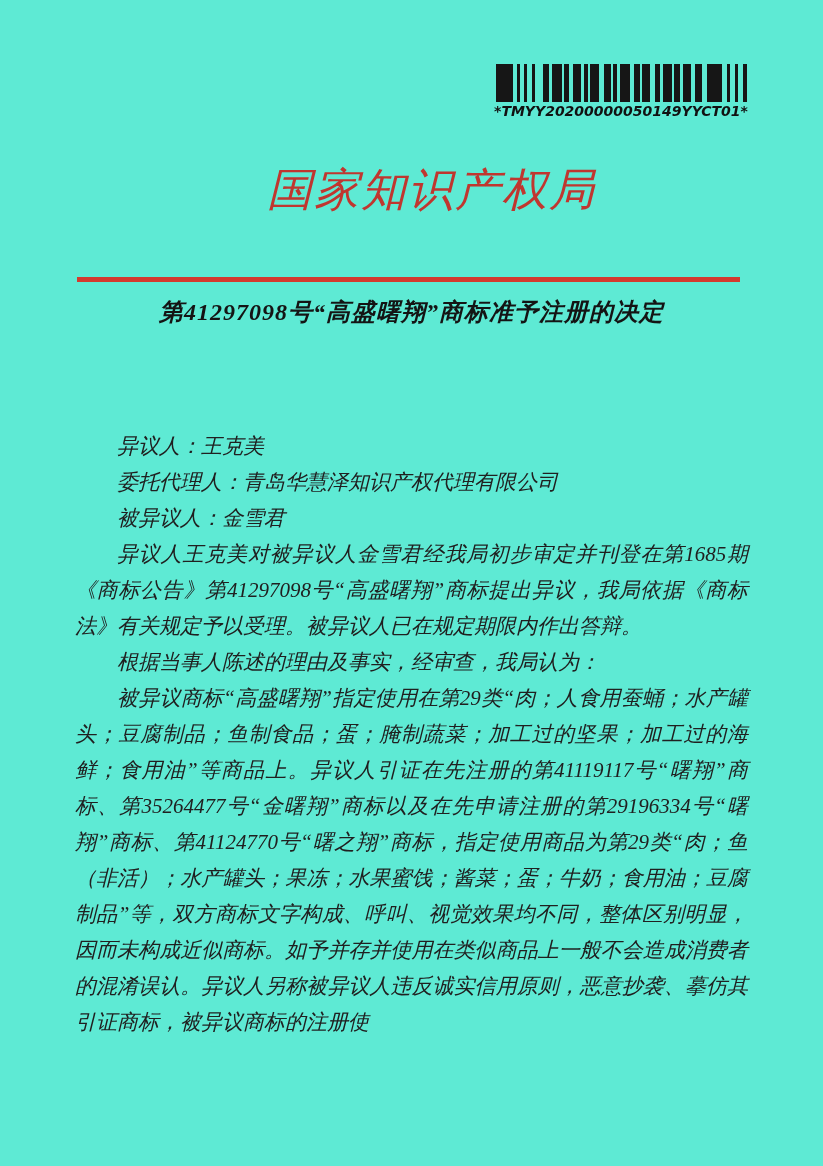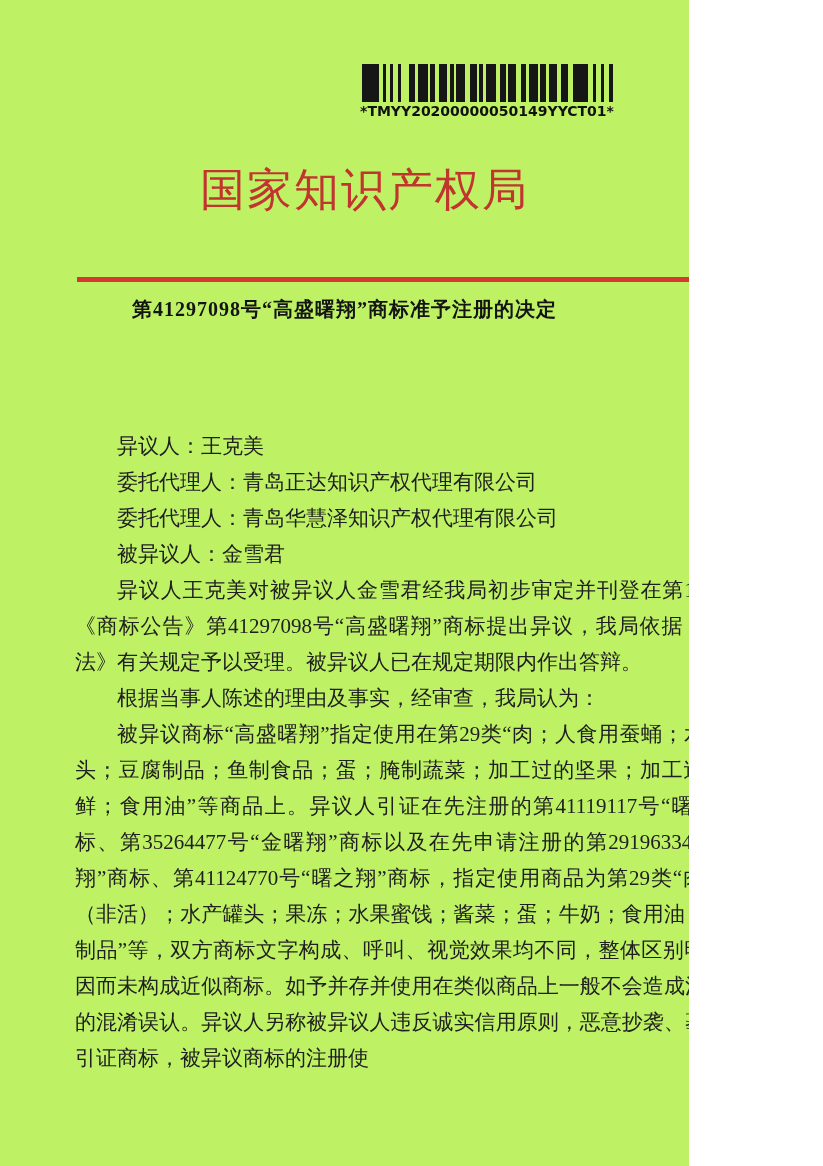--- a/index.html
+++ b/index.html
@@ -4,26 +4,27 @@
 <style>
   :root {
     --title-red: #c0362f;
     --rule-red: #d43a2f;
     --ink: #1f1f1f;
   }
   * { box-sizing: border-box; }
   html, body { margin: 0; padding: 0; background: #ffffff; }
   .page {
     position: relative;
-    width: 689px;
+    width: 823px;
     height: 1166px;
-    background: #bef264;
+    background: #5eead4;
     overflow: hidden;
     font-family: "Liberation Serif", "DejaVu Serif", serif;
     color: var(--ink);
+    font-style: italic;
   }
 
   
   .barcode {
     position: absolute;
     top: 64px;
     right: 74px;
     width: 256px;
     text-align: center;
   }
@@ -80,21 +81,21 @@
   }
 
   
   .decision-title {
     position: absolute;
     top: 296px;
     left: 0;
     width: 100%;
     margin: 0;
     text-align: center;
-    font-size: 20px;
+    font-size: 24px;
     font-weight: 700;
     letter-spacing: 1px;
     color: #141414;
   }
 
   
   .doc-body {
     position: absolute;
     top: 428px;
     left: 75px;
@@ -169,21 +170,20 @@
 
   <h1 class="org-title">国家知识产权局</h1>
 
 
   <div class="red-rule"></div>
 
   <h2 class="decision-title">第41297098号“高盛曙翔”商标准予注册的决定</h2>
 
   <div class="doc-body">
     <p>异议人：王克美</p>
-    <p>委托代理人：青岛正达知识产权代理有限公司</p>
     <p>委托代理人：青岛华慧泽知识产权代理有限公司</p>
     <p>被异议人：金雪君</p>
     <p>异议人王克美对被异议人金雪君经我局初步审定并刊登在第1685期《商标公告》第41297098号“高盛曙翔”商标提出异议，我局依据《商标法》有关规定予以受理。被异议人已在规定期限内作出答辩。</p>
     <p>根据当事人陈述的理由及事实，经审查，我局认为：</p>
     <p>被异议商标“高盛曙翔”指定使用在第29类“肉；人食用蚕蛹；水产罐头；豆腐制品；鱼制食品；蛋；腌制蔬菜；加工过的坚果；加工过的海鲜；食用油”等商品上。异议人引证在先注册的第41119117号“曙翔”商标、第35264477号“金曙翔”商标以及在先申请注册的第29196334号“曙翔”商标、第41124770号“曙之翔”商标，指定使用商品为第29类“肉；鱼（非活）；水产罐头；果冻；水果蜜饯；酱菜；蛋；牛奶；食用油；豆腐制品”等，双方商标文字构成、呼叫、视觉效果均不同，整体区别明显，因而未构成近似商标。如予并存并使用在类似商品上一般不会造成消费者的混淆误认。异议人另称被异议人违反诚实信用原则，恶意抄袭、摹仿其引证商标，被异议商标的注册使</p>
   </div>
 
 </div>
 
 </body></html>

